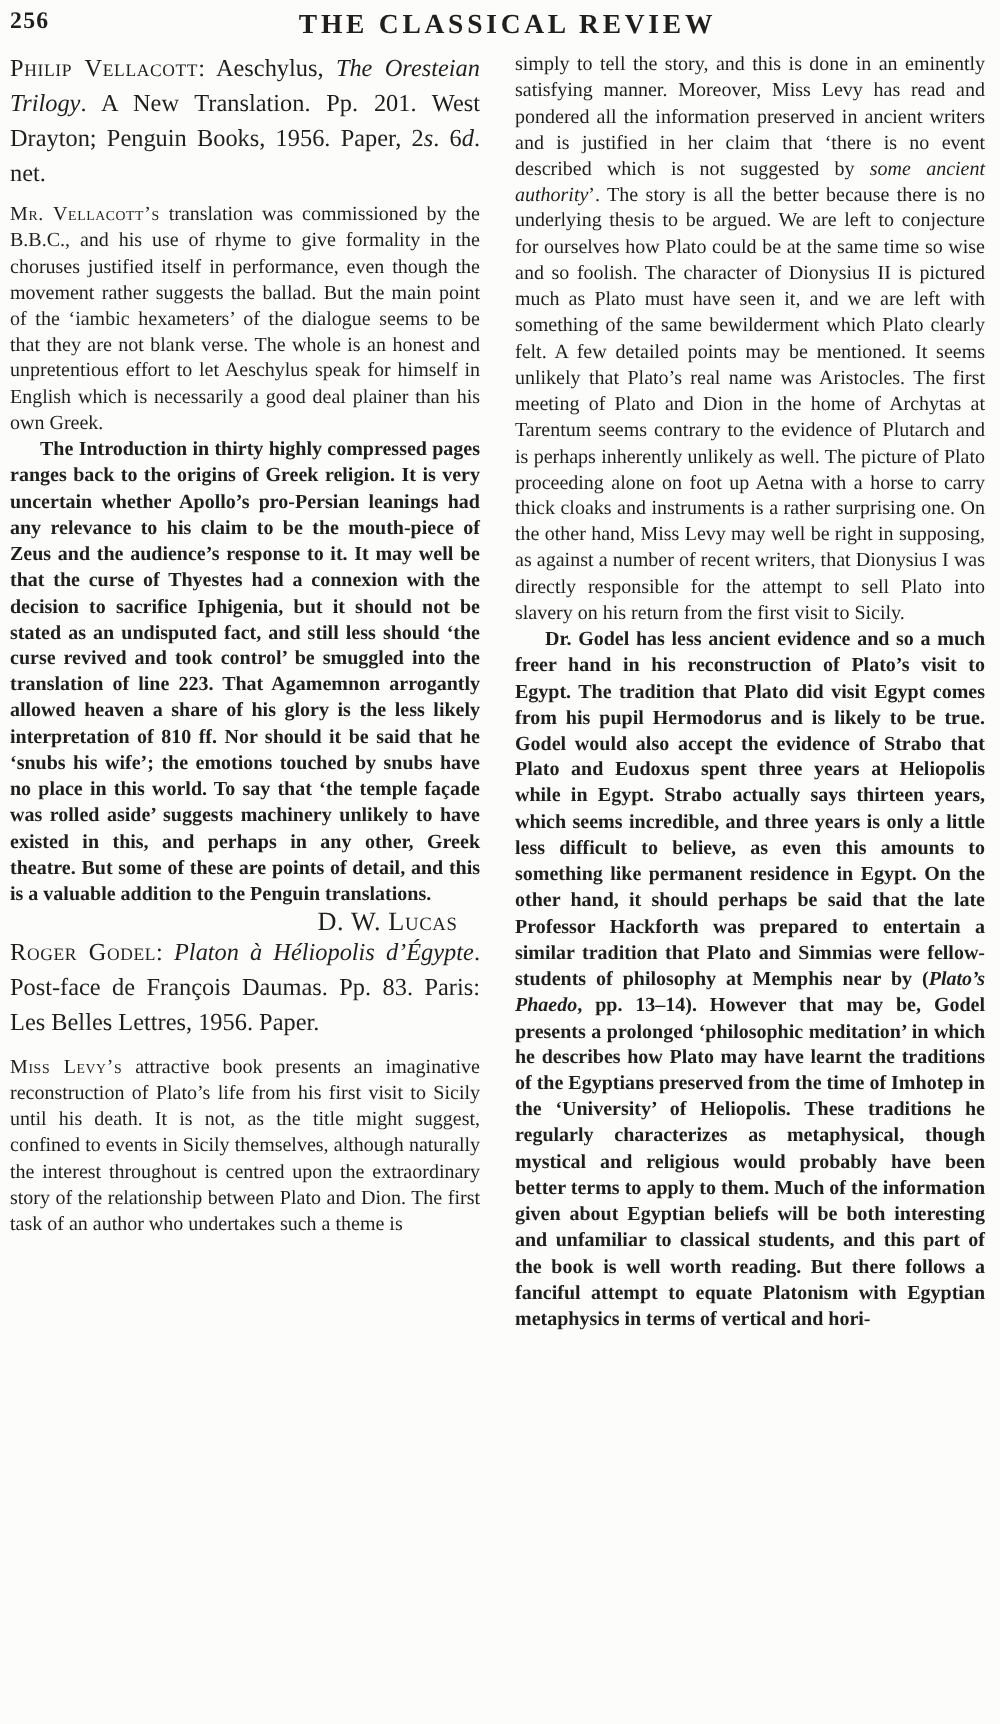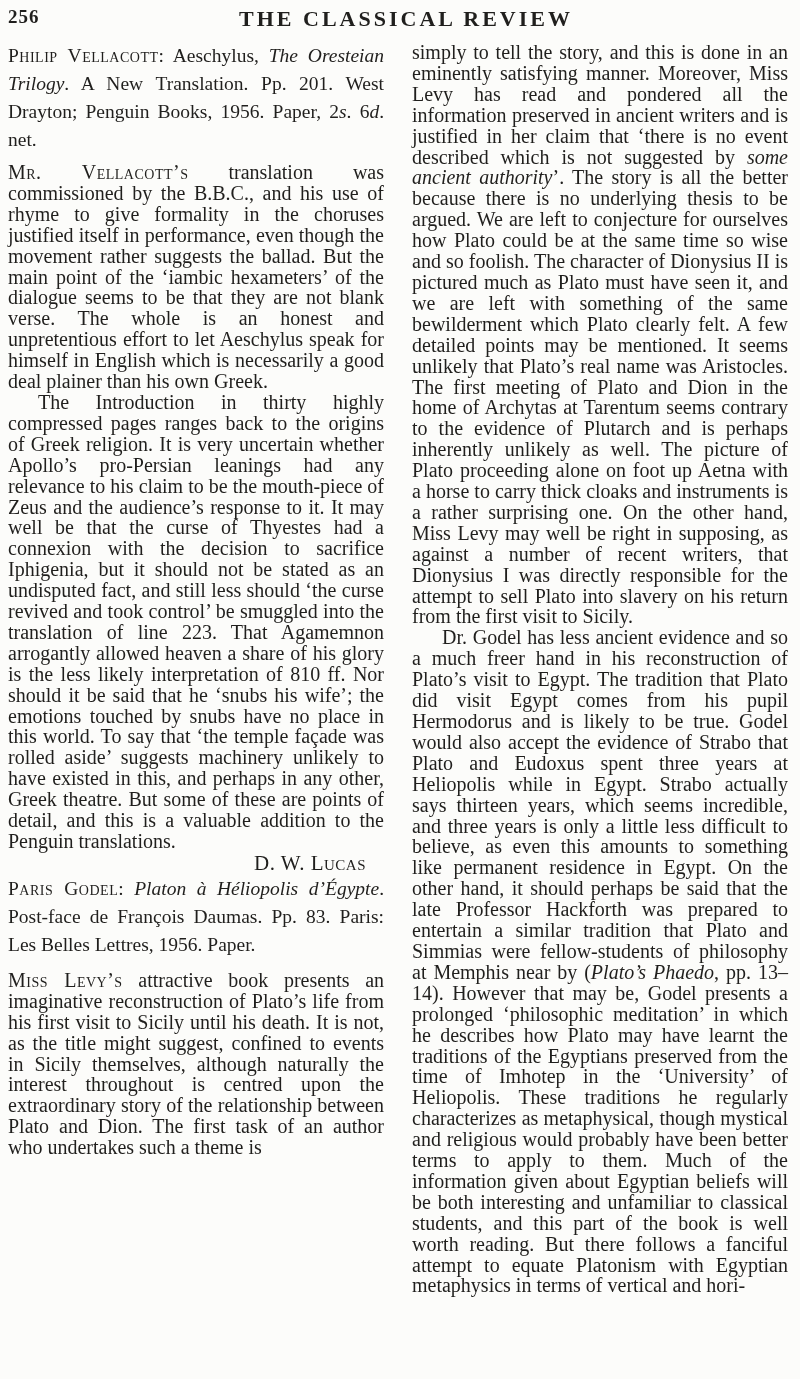--- a/index.html
+++ b/index.html
@@ -31,25 +31,25 @@
   p { margin: 0; }
 
   .book-heading {
     font-size: 19.5px;
     line-height: 28px;
     text-align: justify;
   }
   .after-heading { margin-bottom: 8px; }
 
   .body {
-    font-size: 20px;
+    font-size: 16px;
     line-height: 20.9px;
     text-align: justify;
   }
-  .indent { text-indent: 1.5em; }
+  .indent { text-indent: 1.5em; font-weight: bold; }
 
   .signature {
     font-size: 21px; line-height: 23px;
     text-align: right; padding-right: 18px;
   }
   .affiliation {
     font-size: 15.5px; line-height: 22px;
     font-style: italic;
     margin-bottom: 44px;
   }
@@ -70,21 +70,21 @@
   </header>
 
   <div class="columns">
 
     <div class="col">
       <p class="book-heading after-heading"><span class="seg-smallcaps">Philip Vellacott</span><span class="seg-normal">: Aeschylus, </span><span class="seg-italic">The Oresteian Trilogy</span><span class="seg-normal">. A New Translation. Pp. 201. West Drayton; Penguin Books, 1956. Paper, 2</span><span class="seg-italic">s</span><span class="seg-normal">. 6</span><span class="seg-italic">d</span><span class="seg-normal">. net.</span></p>
       <p class="body"><span class="seg-smallcaps">Mr. Vellacott’s</span><span class="seg-normal"> translation was commissioned by the B.B.C., and his use of rhyme to give formality in the choruses justified itself in performance, even though the movement rather suggests the ballad. But the main point of the ‘iambic hexameters’ of the dialogue seems to be that they are not blank verse. The whole is an honest and unpretentious effort to let Aeschylus speak for himself in English which is necessarily a good deal plainer than his own Greek.</span></p>
       <p class="body indent"><span class="seg-normal">The Introduction in thirty highly compressed pages ranges back to the origins of Greek religion. It is very uncertain whether Apollo’s pro-Persian leanings had any relevance to his claim to be the mouth-piece of Zeus and the audience’s response to it. It may well be that the curse of Thyestes had a connexion with the decision to sacrifice Iphigenia, but it should not be stated as an undisputed fact, and still less should ‘the curse revived and took control’ be smuggled into the translation of line 223. That Agamemnon arrogantly allowed heaven a share of his glory is the less likely interpretation of 810 ff. Nor should it be said that he ‘snubs his wife’; the emotions touched by snubs have no place in this world. To say that ‘the temple façade was rolled aside’ suggests machinery unlikely to have existed in this, and perhaps in any other, Greek theatre. But some of these are points of detail, and this is a valuable addition to the Penguin translations.</span></p>
       <p class="signature"><span class="seg-smallcaps">D. W. Lucas</span></p>
 
-      <p class="book-heading heading-b"><span class="seg-smallcaps">Paris Godel</span><span class="seg-normal">: </span><span class="seg-italic">Platon à Héliopolis d’Égypte</span><span class="seg-normal">. Post-face de François Daumas. Pp. 83. Paris: Les Belles Lettres, 1956. Paper.</span></p>
+      <p class="book-heading heading-b"><span class="seg-smallcaps">Roger Godel</span><span class="seg-normal">: </span><span class="seg-italic">Platon à Héliopolis d’Égypte</span><span class="seg-normal">. Post-face de François Daumas. Pp. 83. Paris: Les Belles Lettres, 1956. Paper.</span></p>
       <p class="body"><span class="seg-smallcaps">Miss Levy’s</span><span class="seg-normal"> attractive book presents an imaginative reconstruction of Plato’s life from his first visit to Sicily until his death. It is not, as the title might suggest, confined to events in Sicily themselves, although naturally the interest throughout is centred upon the extraordinary story of the relationship between Plato and Dion. The first task of an author who undertakes such a theme is</span></p>
     </div>
 
     <div class="col">
       <p class="body"><span class="seg-normal">simply to tell the story, and this is done in an eminently satisfying manner. Moreover, Miss Levy has read and pondered all the information preserved in ancient writers and is justified in her claim that ‘there is no event described which is not suggested by </span><span class="seg-italic">some ancient authority</span><span class="seg-normal">’. The story is all the better because there is no underlying thesis to be argued. We are left to conjecture for ourselves how Plato could be at the same time so wise and so foolish. The character of Dionysius II is pictured much as Plato must have seen it, and we are left with something of the same bewilderment which Plato clearly felt. A few detailed points may be mentioned. It seems unlikely that Plato’s real name was Aristocles. The first meeting of Plato and Dion in the home of Archytas at Tarentum seems contrary to the evidence of Plutarch and is perhaps inherently unlikely as well. The picture of Plato proceeding alone on foot up Aetna with a horse to carry thick cloaks and instruments is a rather surprising one. On the other hand, Miss Levy may well be right in supposing, as against a number of recent writers, that Dionysius I was directly responsible for the attempt to sell Plato into slavery on his return from the first visit to Sicily.</span></p>
       <p class="body indent"><span class="seg-normal">Dr. Godel has less ancient evidence and so a much freer hand in his reconstruction of Plato’s visit to Egypt. The tradition that Plato did visit Egypt comes from his pupil Hermodorus and is likely to be true. Godel would also accept the evidence of Strabo that Plato and Eudoxus spent three years at Heliopolis while in Egypt. Strabo actually says thirteen years, which seems incredible, and three years is only a little less difficult to believe, as even this amounts to something like permanent residence in Egypt. On the other hand, it should perhaps be said that the late Professor Hackforth was prepared to entertain a similar tradition that Plato and Simmias were fellow-students of philosophy at Memphis near by (</span><span class="seg-italic">Plato’s Phaedo</span><span class="seg-normal">, pp. 13–14). However that may be, Godel presents a prolonged ‘philosophic meditation’ in which he describes how Plato may have learnt the traditions of the Egyptians preserved from the time of Imhotep in the ‘University’ of Heliopolis. These traditions he regularly characterizes as metaphysical, though mystical and religious would probably have been better terms to apply to them. Much of the information given about Egyptian beliefs will be both interesting and unfamiliar to classical students, and this part of the book is well worth reading. But there follows a fanciful attempt to equate Platonism with Egyptian metaphysics in terms of vertical and hori-</span></p>
     </div>
 
   </div>
 </div>

